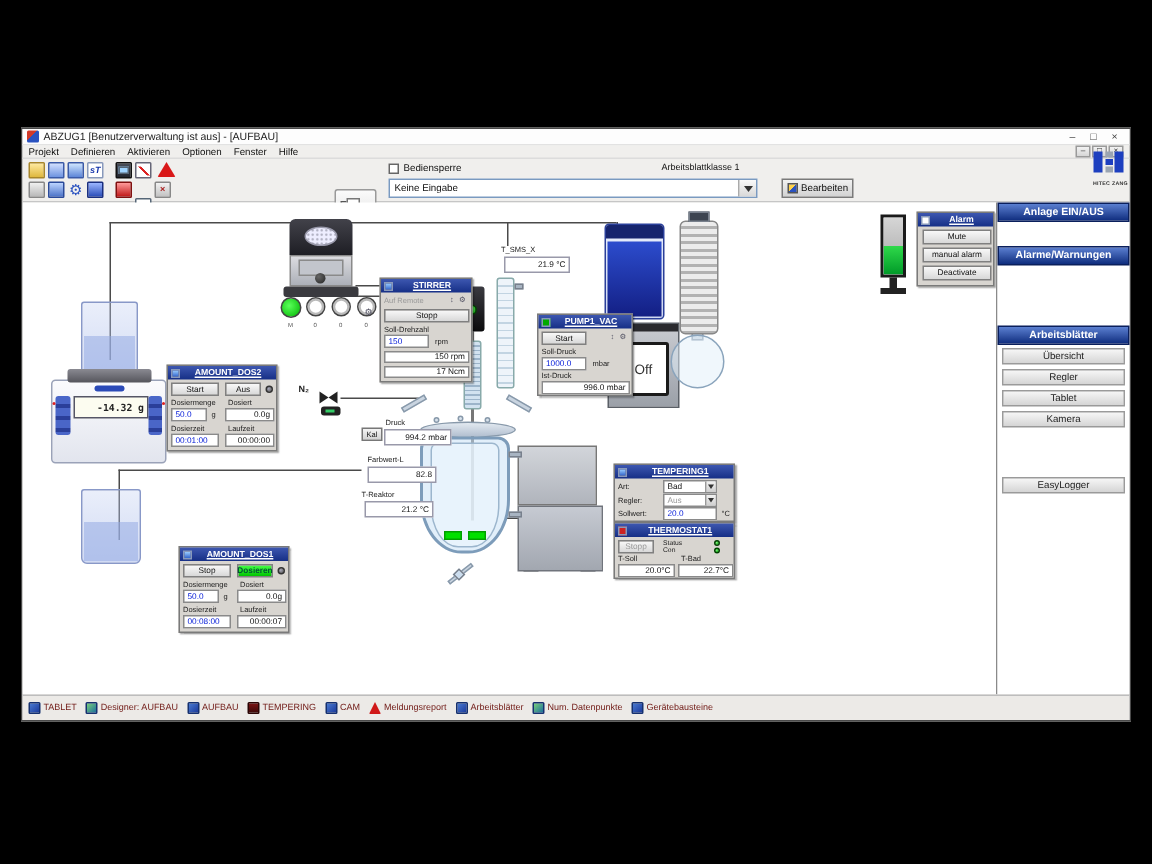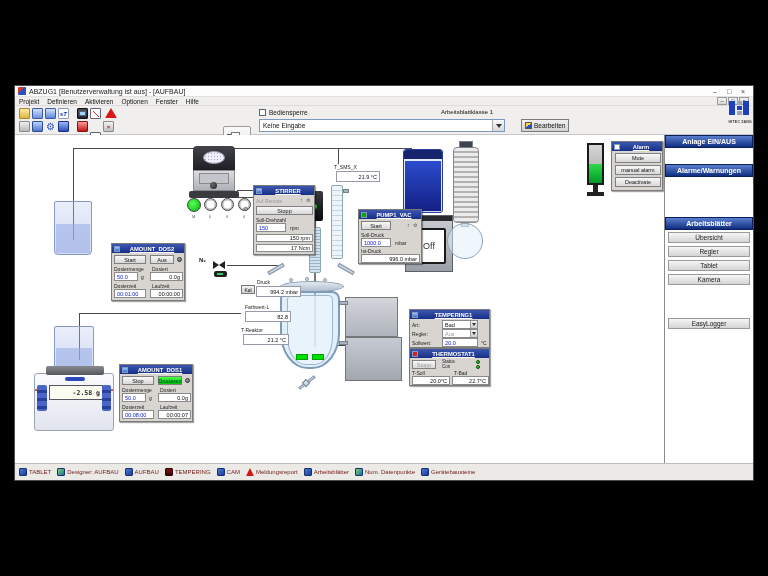--- a/index.html
+++ b/index.html
@@ -220,20 +220,29 @@
       <div class="ln" style="left:64px;top:178px;width:1px;height:47px"></div>
       <div class="ln" style="left:222px;top:55px;width:70px;height:1px"></div>
       <div class="ln" style="left:222px;top:62px;width:70px;height:1px"></div>
       <div class="ln" style="left:212px;top:130px;width:55px;height:1px"></div>
       <div class="ln" style="left:323px;top:168px;width:10px;height:1px"></div>
       <div class="ln" style="left:323px;top:210px;width:10px;height:1px"></div>
 
       <div class="beaker" style="left:39px;top:66px;width:38px;height:54px">
           <i></i>
         </div>
+      <div class="scale" style="left:19px;top:118px;width:77px;height:56px">
+        <div class="plate" style="left:10px;top:-8px;width:56px;height:9px"></div>
+        <div class="sbrand" style="left:28px;top:3px;width:20px"></div>
+        <div class="sdisp" style="left:14px;top:10px;width:50px;height:15px">-14.32 g</div>
+        <div class="skeys" style="left:2px;top:10px;width:10px;height:26px"></div>
+        <div class="skeys" style="right:2px;top:10px;width:9px;height:26px"></div>
+        <span class="rdot" style="left:0;top:14px"></span>
+          <span class="rdot" style="right:0;top:14px"></span>
+      </div>
 
       <div class="panel" style="left:96px;top:108px;width:74px;height:58px">
         <div class="phead">
             <span class="picon bl"></span>
             <b>AMOUNT_DOS2</b>
           </div>
         <div class="pbtn" style="left:2px;top:11px;width:32px;height:9px">Start</div>
         <div class="pbtn" style="left:38px;top:11px;width:24px;height:9px">Aus</div>
         <span class="led" style="left:65px;top:13px"></span>
         <span class="plbl" style="left:2px;top:22px">Dosiermenge</span>
@@ -243,29 +252,20 @@
         <div class="pfield" style="left:38px;top:28px;width:33px;height:9px">0.0g</div>
         <span class="plbl" style="left:2px;top:39px">Dosierzeit</span>
         <span class="plbl" style="left:40px;top:39px">Laufzeit</span>
         <div class="pfield bl" style="left:2px;top:45px;width:32px;height:9px">00:01:00</div>
         <div class="pfield" style="left:38px;top:45px;width:33px;height:9px">00:00:00</div>
       </div>
 
       <div class="beaker" style="left:39px;top:191px;width:40px;height:50px">
           <i></i>
         </div>
-      <div class="scale" style="left:19px;top:238px;width:80px;height:58px">
-        <div class="plate" style="left:11px;top:-8px;width:58px;height:9px"></div>
-        <div class="sbrand" style="left:30px;top:3px;width:20px"></div>
-        <div class="sdisp" style="left:14px;top:11px;width:54px;height:15px">-2.58 g</div>
-        <div class="skeys" style="left:2px;top:11px;width:10px;height:26px"></div>
-        <div class="skeys" style="right:2px;top:11px;width:9px;height:26px"></div>
-        <span class="rdot" style="left:0;top:15px"></span>
-          <span class="rdot" style="right:0;top:15px"></span>
-      </div>
 
       <div class="panel" style="left:104px;top:229px;width:74px;height:58px">
         <div class="phead">
             <span class="picon bl"></span>
             <b>AMOUNT_DOS1</b>
           </div>
         <div class="pbtn" style="left:2px;top:11px;width:32px;height:9px">Stop</div>
         <div class="pbtn gnb" style="left:38px;top:11px;width:24px;height:9px">Dosieren</div>
         <span class="led" style="left:65px;top:13px"></span>
         <span class="plbl" style="left:2px;top:22px">Dosiermenge</span>

